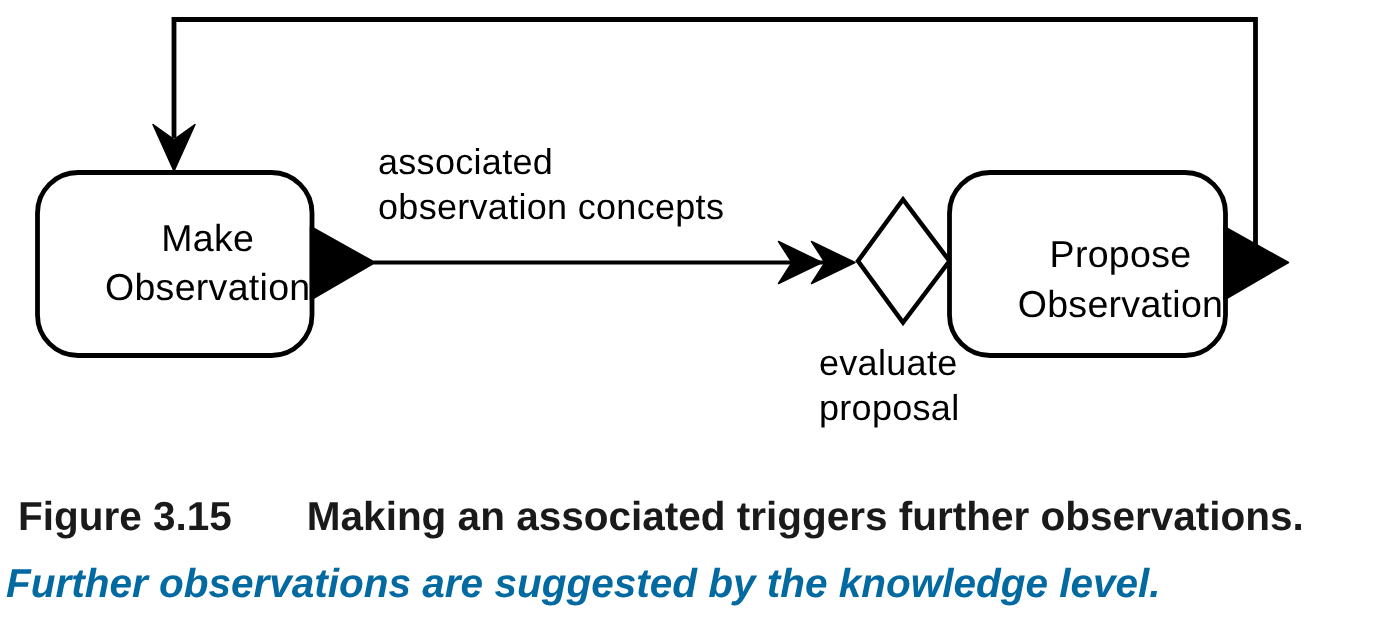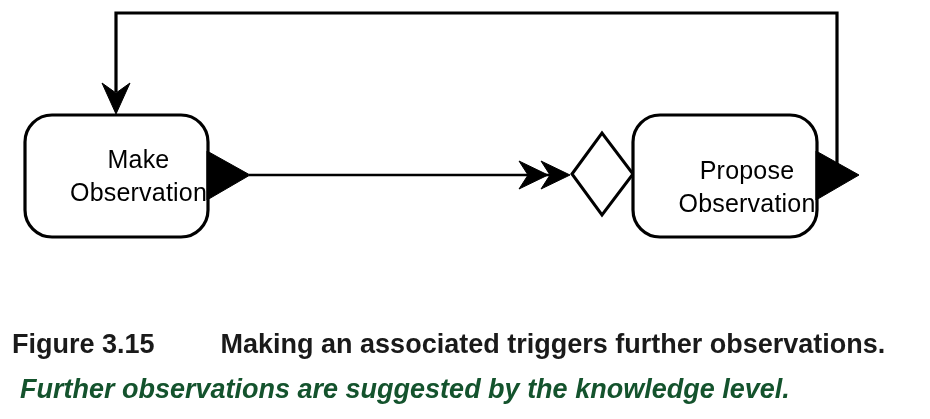--- a/index.html
+++ b/index.html
@@ -39,29 +39,29 @@
   }
   .caption-line1 {
     position: absolute;
     left: 12px;
     top: 329px;
     font-size: 27px;
     font-weight: 600;
     color: #1a1a1a;
     white-space: nowrap;
   }
-  .caption-line1 .fig-num { margin-right: 66px; }
+  .caption-line1 .fig-num { margin-right: 50px; }
   .caption-line2 {
     position: absolute;
-    left: 20px;
+    left: 4px;
     top: 374px;
     font-size: 27px;
     font-weight: 600;
     font-style: italic;
-    color: #14532d;
+    color: #0369a1;
     white-space: nowrap;
   }
 </style>
 </head>
 <body>
 
 <div class="figure-canvas">
 
   <svg class="diagram-svg" width="930" height="310" viewBox="0 0 930 310">
 
@@ -88,20 +88,28 @@
   <div class="node-label" style="left:25px; top:115px; width:183px; height:122px;">
     <span>Make</span>
     <span>Observation</span>
   </div>
 
   <div class="node-label" style="left:633px; top:126px; width:184px; height:122px;">
     <span>Propose</span>
     <span>Observation</span>
   </div>
 
+  <div class="edge-label" style="left:252px; top:94px;">
+    <div>associated</div>
+    <div>observation concepts</div>
+  </div>
 
+  <div class="edge-label" style="left:546px; top:228px;">
+    <div>evaluate</div>
+    <div>proposal</div>
+  </div>
 
   <div class="caption-line1">
     <span class="fig-num">Figure 3.15</span><span>Making an associated triggers further observations.</span>
   </div>
   <div class="caption-line2">Further observations are suggested by the knowledge level.</div>
 
 </div>
 
 </body></html>

